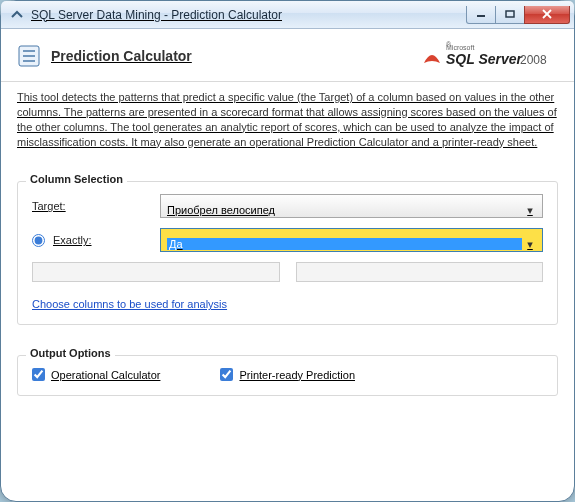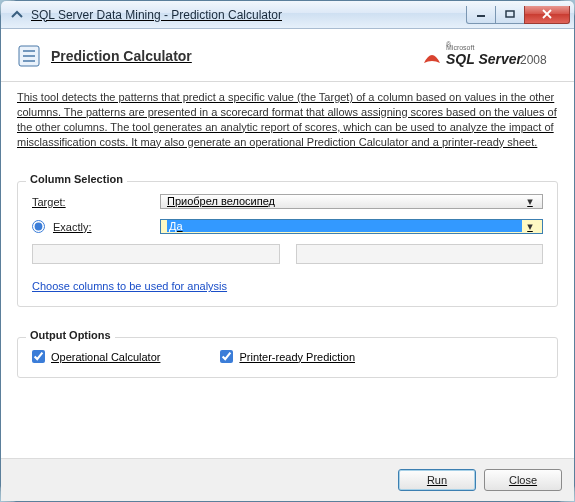--- a/index.html
+++ b/index.html
@@ -117,32 +117,32 @@
     display: flex;
     align-items: center;
     margin-bottom: 10px;
   }
   .label-col { width: 128px; display: flex; align-items: center; gap: 4px; color: #222; }
   .label-col.disabled { color: #b0b0b0; }
   .field-col { flex: 1; display: flex; gap: 16px; }
 
   .combo {
     flex: 1;
-    height: 15px;
+    height: 24px;
     border: 1px solid #a7a7a7;
     background: linear-gradient(to bottom, #fefefe, #e9e9e9);
     display: flex;
-    align-items: flex-start;
-    padding: 0 4px 0 6px;
+    align-items: center;
+    padding: 8px 4px 0 6px;
     position: relative;
     font-size: 11px;
   }
   .combo.focused {
     border: 1px solid #3c7fb1;
-    background: #fef9c3;
+    background: #fde047;
   }
   .combo .combo-text { flex: 1; }
   .combo .combo-text.sel {
     background: #3399ff;
     color: #fff;
     padding: 0 2px;
   }
   .combo .chev {
     width: 16px; text-align: center; color: #333;
   }
@@ -295,18 +295,14 @@
         <label class="chk">
           <input type="checkbox" checked="" style="">
           <span>Printer-ready Prediction</span>
         </label>
       </div>
     </div>
 
     <div style="flex:1"></div>
   </div>
 
-  <div class="footer">
-    <button class="btn default">Run</button>
-    <button class="btn">Close</button>
-  </div>
 
 </div>
 
 </body></html>

